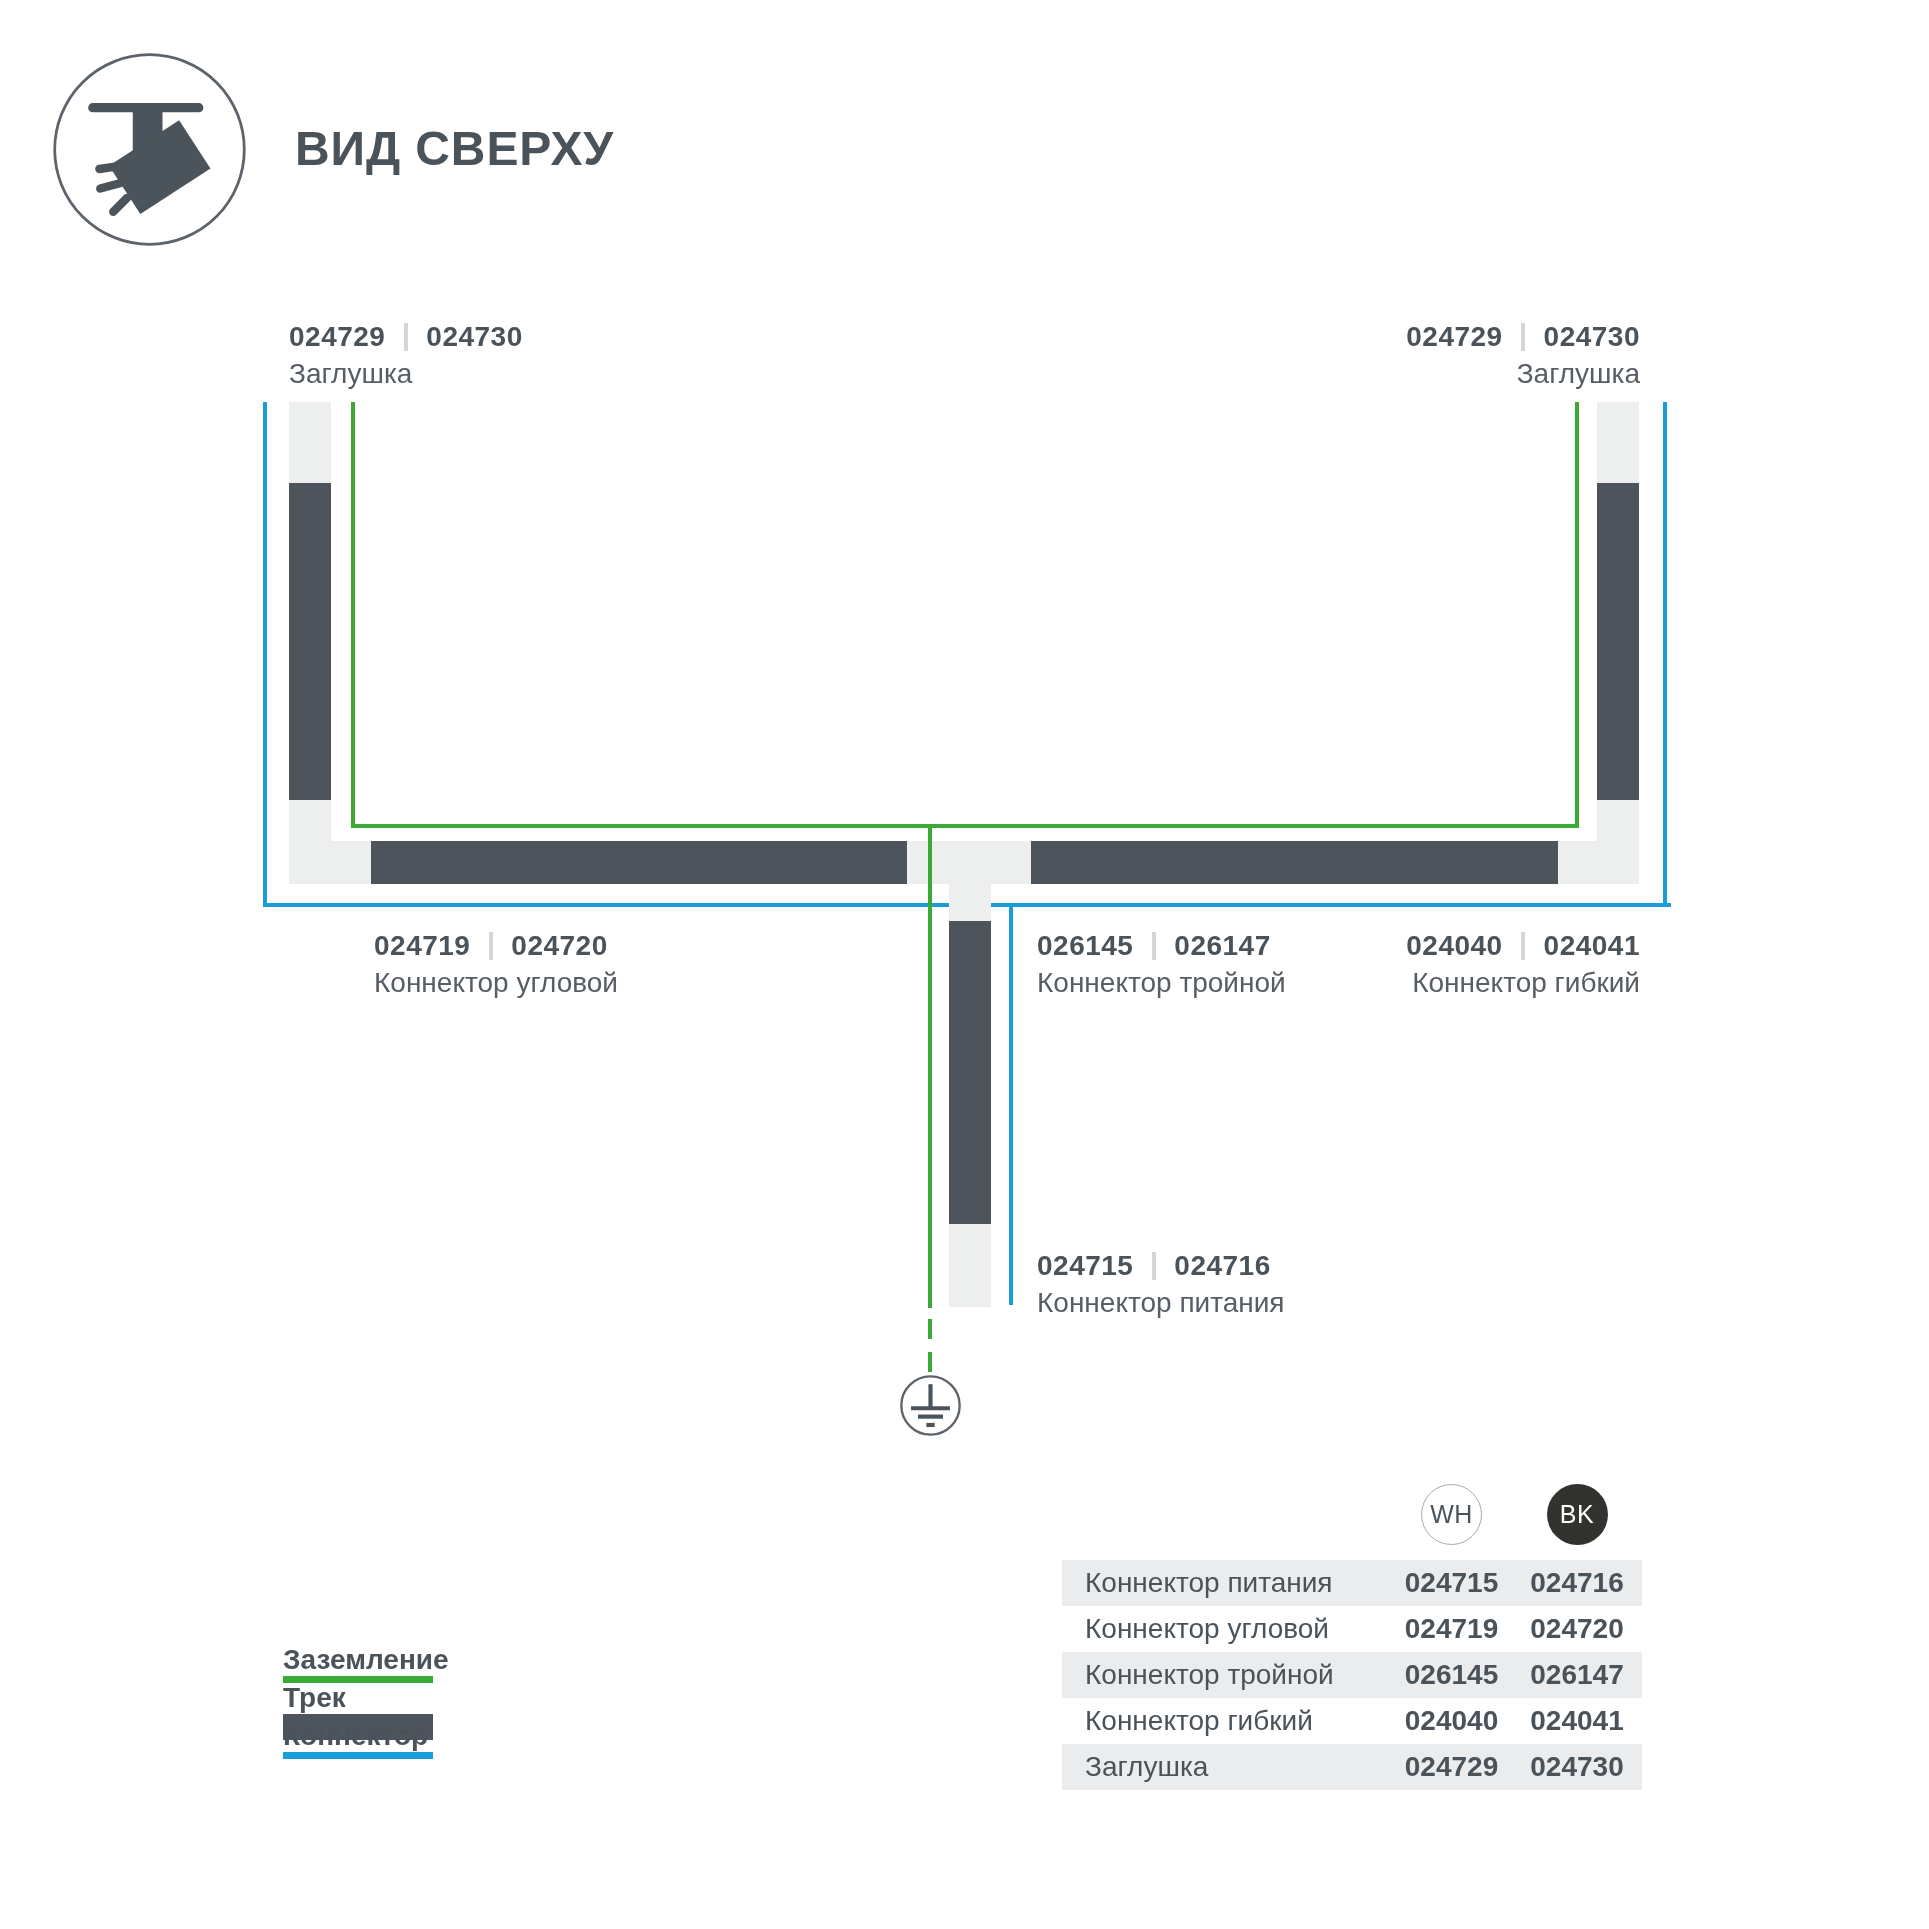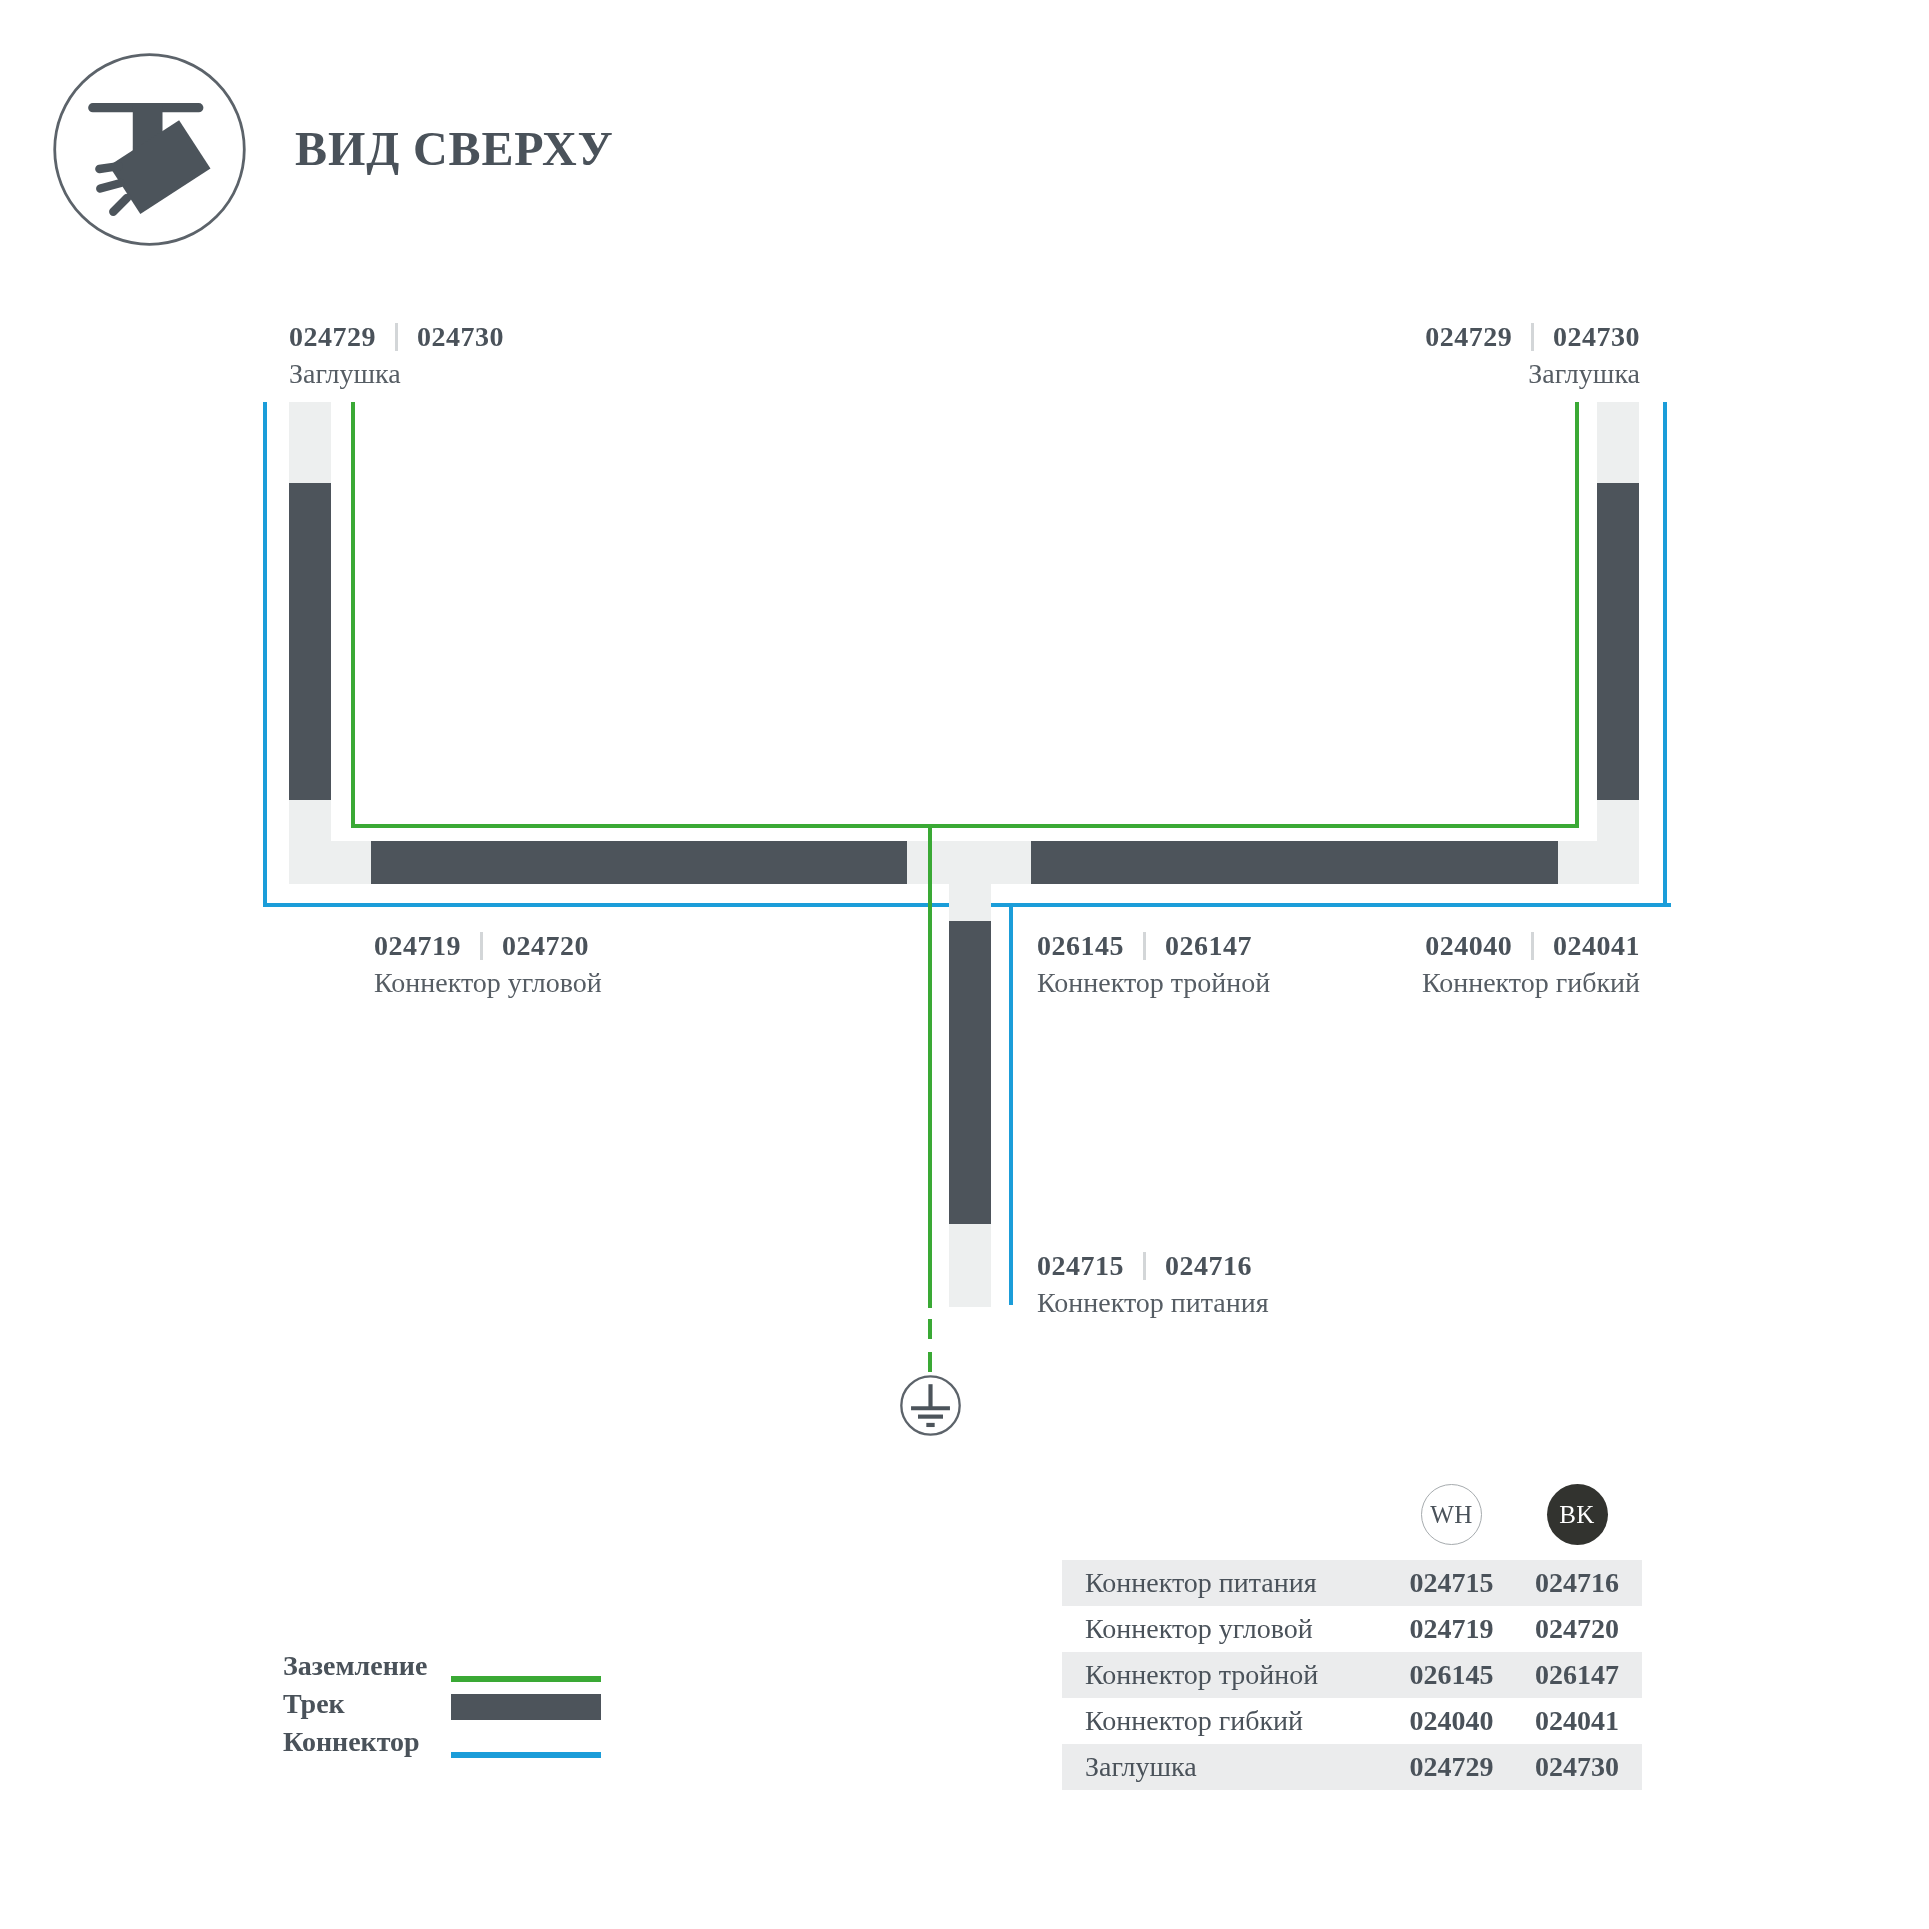--- a/index.html
+++ b/index.html
@@ -9,21 +9,21 @@
     --connector:#edefef;
     --text-dark:#4a525a;
     --text-caption:#565d64;
     --table-band:#ebeced;
     --bk-badge:#32332f;
     --separator:#d3d6d8;
   }
   html,body{margin:0;padding:0;background:#fff;}
   .canvas{
     position:relative;width:1929px;height:1929px;background:#ffffff;
-    font-family:Liberation Serif, serif;color:var(--text-dark);
+    font-family:Liberation Sans, sans-serif;color:var(--text-dark);
     overflow:hidden;
   }
   .abs{position:absolute;}
 
   
   .title{
     position:absolute;left:295px;top:121px;
     font-size:48px;font-weight:700;letter-spacing:0.9px;color:var(--text-dark);
   }
 
@@ -39,21 +39,21 @@
 
   
   .part-label{position:absolute;display:flex;flex-direction:column;gap:4.6px;}
   .part-label .codes{display:flex;align-items:center;font-weight:700;font-size:28px;color:var(--text-dark);letter-spacing:0.5px;}
   .part-label .sep{width:3.7px;height:28px;background:var(--separator);margin:0 18.6px;}
   .part-label .caption{font-size:28px;color:var(--text-caption);}
   .part-label.align-right{align-items:flex-end;}
 
   
   .legend{position:absolute;left:283px;top:1644px;display:flex;flex-direction:column;}
-  .legend-row{display:flex;align-items:flex-end;height:38px;}
+  .legend-row{display:flex;align-items:flex-start;height:38px;flex-direction:column;}
   .legend-label{width:168px;font-size:28px;font-weight:700;color:var(--text-dark);}
   .legend-swatch{width:150px;display:flex;align-items:center;}
   .swatch-ground{width:150px;height:6.5px;background:var(--ground);}
   .swatch-track{width:150px;height:26px;background:var(--track);}
   .swatch-neutral{width:150px;height:6.5px;background:var(--neutral);}
 
   
   .parts-table{position:absolute;left:1062px;top:1484px;width:580px;}
   .pt-header{display:grid;grid-template-columns:329px 121px 130px;margin-bottom:15px;}
   .pt-circle-cell{display:flex;justify-content:center;align-items:center;}

